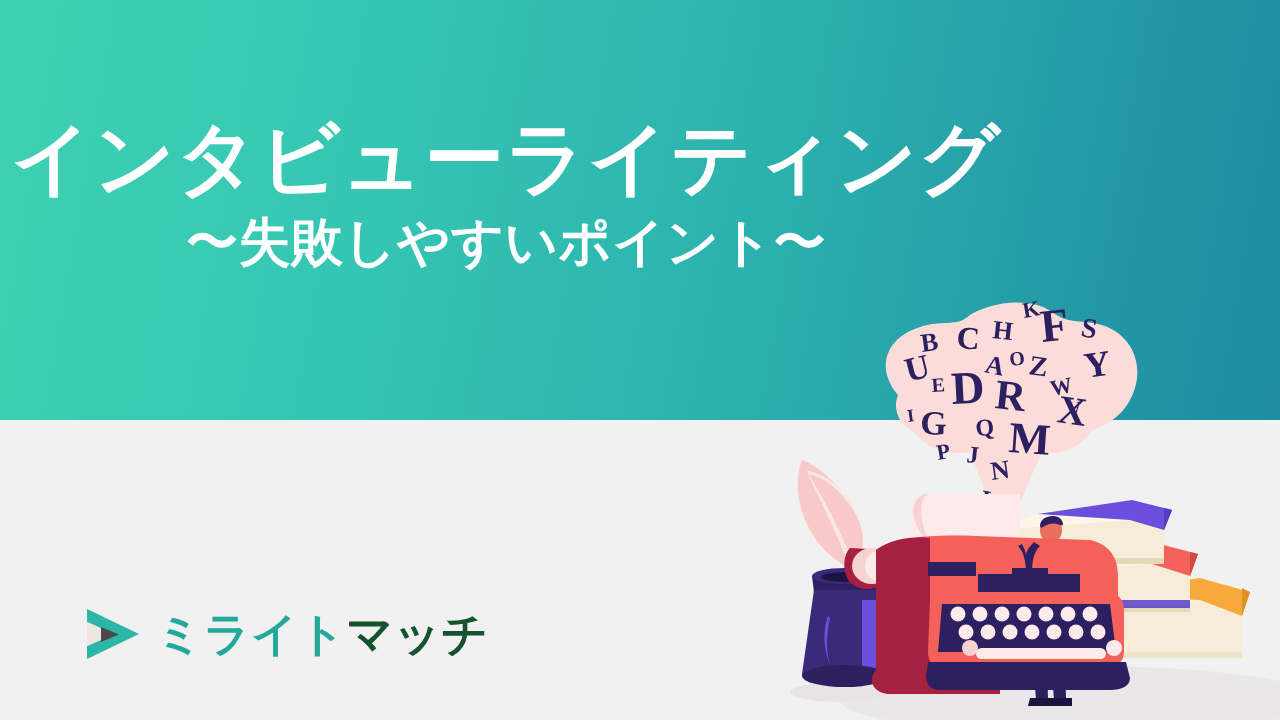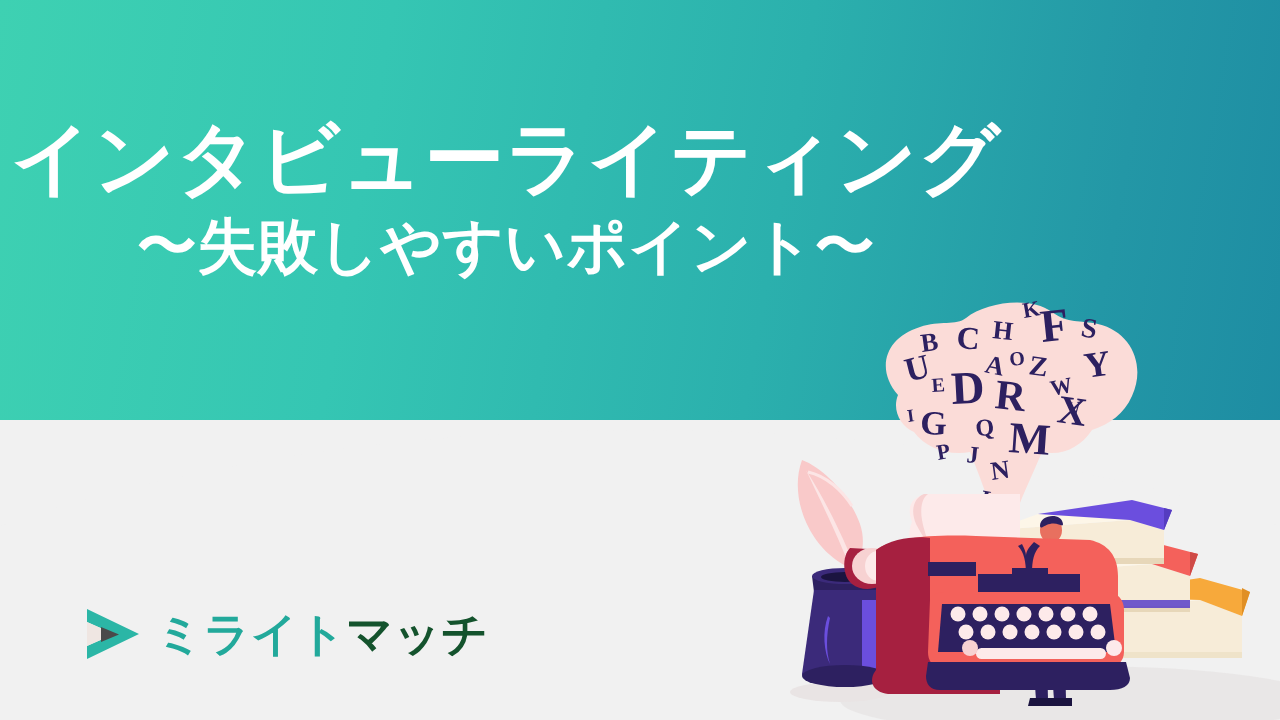--- a/index.html
+++ b/index.html
@@ -52,21 +52,21 @@
   .headline .line1 {
     display: block;
     font-size: 80px;
     line-height: 1.18;
     font-weight: 700;
     letter-spacing: 0.01em;
     white-space: nowrap;
   }
   .headline .line2 {
     display: block;
-    font-size: 60px;
+    font-size: 52px;
     line-height: 1.18;
     font-weight: 700;
     letter-spacing: 0.01em;
     white-space: nowrap;
     margin-top: 6px;
   }
   
   .logo {
     position: absolute;
     left: 84px;

